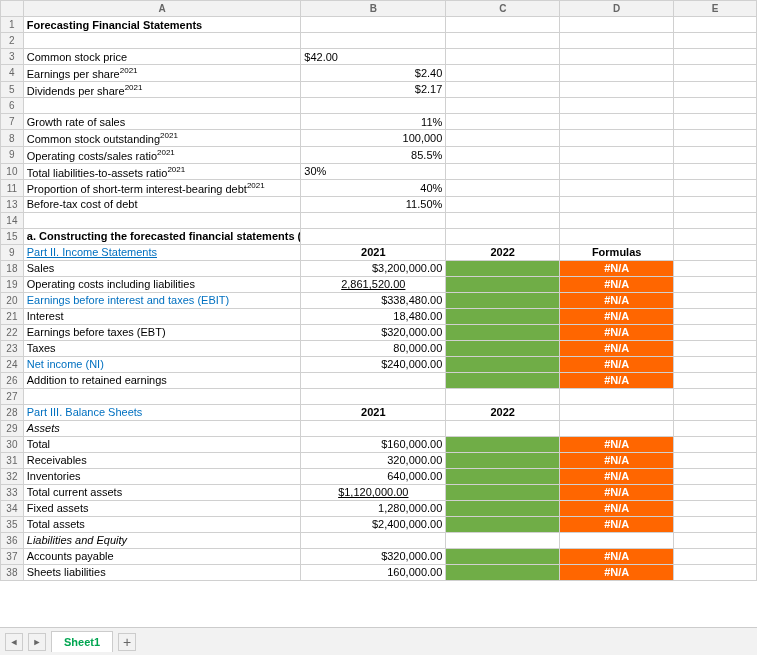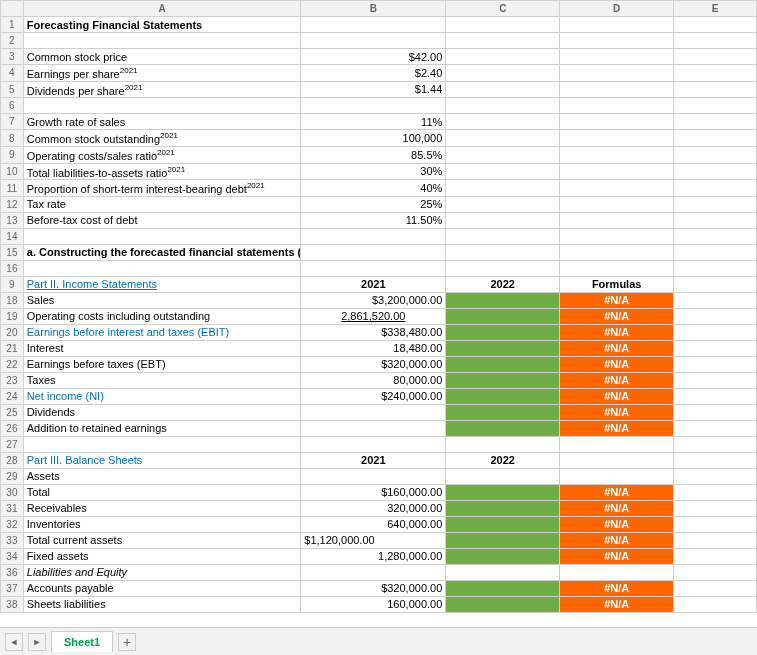--- a/index.html
+++ b/index.html
@@ -138,37 +138,37 @@
             <td class="row-num">2</td>
             <td></td>
             <td></td>
             <td></td>
             <td></td>
             <td></td>
           </tr>
           <tr>
             <td class="row-num">3</td>
             <td>Common stock price</td>
-            <td style="text-align: right;">$42.00</td>
+            <td style="text-align: left;">$42.00</td>
             <td></td>
             <td></td>
             <td></td>
           </tr>
           <tr>
             <td class="row-num">4</td>
             <td>Earnings per share<sup>2021</sup></td>
             <td style="text-align: right;">$2.40</td>
             <td></td>
             <td></td>
             <td></td>
           </tr>
           <tr>
             <td class="row-num">5</td>
             <td>Dividends per share<sup>2021</sup></td>
-            <td style="text-align: right;">$1.44</td>
+            <td style="text-align: right;">$2.17</td>
             <td></td>
             <td></td>
             <td></td>
           </tr>
           <tr>
             <td class="row-num">6</td>
             <td></td>
             <td></td>
             <td></td>
             <td></td>
@@ -194,68 +194,52 @@
             <td class="row-num">9</td>
             <td>Operating costs/sales ratio<sup>2021</sup></td>
             <td style="text-align: right;">85.5%</td>
             <td></td>
             <td></td>
             <td></td>
           </tr>
           <tr>
             <td class="row-num">10</td>
             <td>Total liabilities-to-assets ratio<sup>2021</sup></td>
-            <td style="text-align: right;">30%</td>
+            <td style="text-align: left;">30%</td>
             <td></td>
             <td></td>
             <td></td>
           </tr>
           <tr>
             <td class="row-num">11</td>
             <td>Proportion of short-term interest-bearing debt<sup>2021</sup></td>
             <td style="text-align: right;">40%</td>
             <td></td>
             <td></td>
             <td></td>
           </tr>
           <tr>
-            <td class="row-num">12</td>
-            <td>Tax rate</td>
-            <td style="text-align: right;">25%</td>
-            <td></td>
-            <td></td>
-            <td></td>
-          </tr>
-          <tr>
             <td class="row-num">13</td>
             <td>Before-tax cost of debt</td>
             <td style="text-align: right;">11.50%</td>
             <td></td>
             <td></td>
             <td></td>
           </tr>
           <tr>
             <td class="row-num">14</td>
             <td></td>
             <td></td>
             <td></td>
             <td></td>
             <td></td>
           </tr>
           <tr>
             <td class="row-num">15</td>
             <td style="font-weight: bold;">a. Constructing the forecasted financial statements (Parts II., III., and IV.)</td>
-            <td></td>
-            <td></td>
-            <td></td>
-            <td></td>
-          </tr>
-          <tr>
-            <td class="row-num">16</td>
-            <td></td>
             <td></td>
             <td></td>
             <td></td>
             <td></td>
           </tr>
           <tr>
             <td class="row-num">9</td>
             <td style="color: rgb(0, 112, 192); text-decoration: underline;">Part II. Income Statements</td>
             <td style="font-weight: bold; text-align: center;">2021</td>
             <td style="font-weight: bold; text-align: center;">2022</td>
@@ -265,21 +249,21 @@
           <tr>
             <td class="row-num">18</td>
             <td>Sales</td>
             <td style="text-align: right;">$3,200,000.00</td>
             <td style="background-color: rgb(112, 173, 71);"></td>
             <td style="background-color: rgb(255, 102, 0); color: white; font-weight: bold; text-align: center;">#N/A</td>
             <td></td>
           </tr>
           <tr>
             <td class="row-num">19</td>
-            <td>Operating costs including outstanding</td>
+            <td>Operating costs including liabilities</td>
             <td style="text-align: center; text-decoration: underline;">2,861,520.00</td>
             <td style="background-color: rgb(112, 173, 71);"></td>
             <td style="background-color: rgb(255, 102, 0); color: white; font-weight: bold; text-align: center;">#N/A</td>
             <td></td>
           </tr>
           <tr>
             <td class="row-num">20</td>
             <td style="color: rgb(0, 112, 192);">Earnings before interest and taxes (EBIT)</td>
             <td style="text-align: right;">$338,480.00</td>
             <td style="background-color: rgb(112, 173, 71);"></td>
@@ -307,28 +291,20 @@
             <td>Taxes</td>
             <td style="text-align: right;">80,000.00</td>
             <td style="background-color: rgb(112, 173, 71);"></td>
             <td style="background-color: rgb(255, 102, 0); color: white; font-weight: bold; text-align: center;">#N/A</td>
             <td></td>
           </tr>
           <tr>
             <td class="row-num">24</td>
             <td style="color: rgb(0, 112, 192);">Net income (NI)</td>
             <td style="text-align: right;">$240,000.00</td>
-            <td style="background-color: rgb(112, 173, 71);"></td>
-            <td style="background-color: rgb(255, 102, 0); color: white; font-weight: bold; text-align: center;">#N/A</td>
-            <td></td>
-          </tr>
-          <tr>
-            <td class="row-num">25</td>
-            <td>Dividends</td>
-            <td></td>
             <td style="background-color: rgb(112, 173, 71);"></td>
             <td style="background-color: rgb(255, 102, 0); color: white; font-weight: bold; text-align: center;">#N/A</td>
             <td></td>
           </tr>
           <tr>
             <td class="row-num">26</td>
             <td>Addition to retained earnings</td>
             <td></td>
             <td style="background-color: rgb(112, 173, 71);"></td>
             <td style="background-color: rgb(255, 102, 0); color: white; font-weight: bold; text-align: center;">#N/A</td>
@@ -345,21 +321,21 @@
           <tr>
             <td class="row-num">28</td>
             <td style="color: rgb(0, 112, 192); ">Part III. Balance Sheets</td>
             <td style="font-weight: bold; text-align: center;">2021</td>
             <td style="font-weight: bold; text-align: center;">2022</td>
             <td></td>
             <td></td>
           </tr>
           <tr>
             <td class="row-num">29</td>
-            <td style="">Assets</td>
+            <td style="font-style: italic;">Assets</td>
             <td></td>
             <td></td>
             <td></td>
             <td></td>
           </tr>
           <tr>
             <td class="row-num">30</td>
             <td>Total</td>
             <td style="text-align: right;">$160,000.00</td>
             <td style="background-color: rgb(112, 173, 71);"></td>
@@ -378,29 +354,37 @@
             <td class="row-num">32</td>
             <td>Inventories</td>
             <td style="text-align: right;">640,000.00</td>
             <td style="background-color: rgb(112, 173, 71);"></td>
             <td style="background-color: rgb(255, 102, 0); color: white; font-weight: bold; text-align: center;">#N/A</td>
             <td></td>
           </tr>
           <tr>
             <td class="row-num">33</td>
             <td>  Total current assets</td>
-            <td style="text-align: left;">$1,120,000.00</td>
+            <td style="text-align: center; text-decoration: underline;">$1,120,000.00</td>
             <td style="background-color: rgb(112, 173, 71);"></td>
             <td style="background-color: rgb(255, 102, 0); color: white; font-weight: bold; text-align: center;">#N/A</td>
             <td></td>
           </tr>
           <tr>
             <td class="row-num">34</td>
             <td>Fixed assets</td>
             <td style="text-align: right;">1,280,000.00</td>
+            <td style="background-color: rgb(112, 173, 71);"></td>
+            <td style="background-color: rgb(255, 102, 0); color: white; font-weight: bold; text-align: center;">#N/A</td>
+            <td></td>
+          </tr>
+          <tr>
+            <td class="row-num">35</td>
+            <td>Total assets</td>
+            <td style="text-align: right;">$2,400,000.00</td>
             <td style="background-color: rgb(112, 173, 71);"></td>
             <td style="background-color: rgb(255, 102, 0); color: white; font-weight: bold; text-align: center;">#N/A</td>
             <td></td>
           </tr>
           <tr>
             <td class="row-num">36</td>
             <td style="font-style: italic;">Liabilities and Equity</td>
             <td></td>
             <td></td>
             <td></td>

